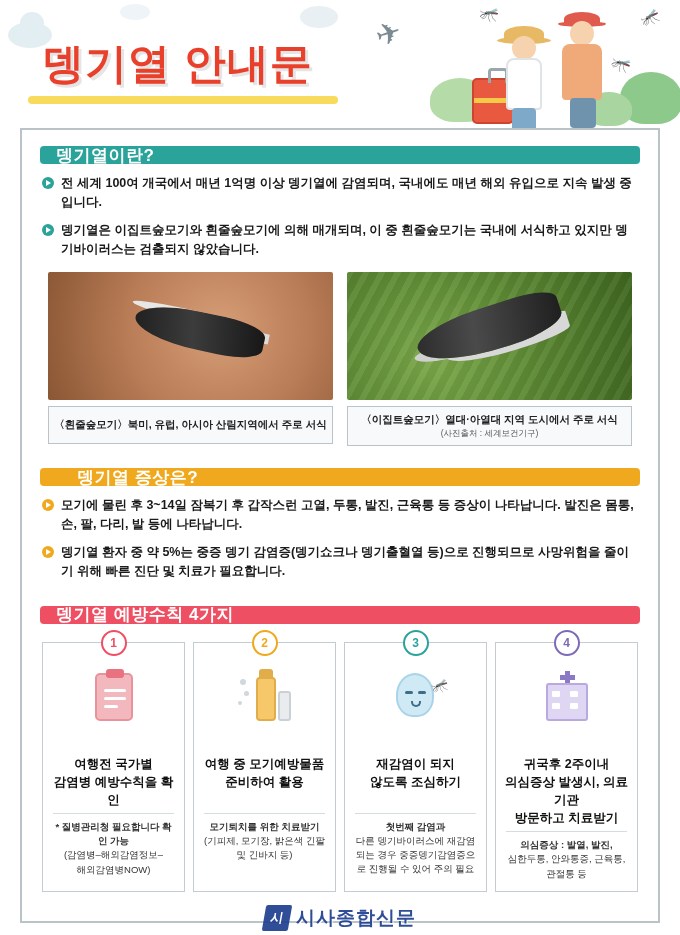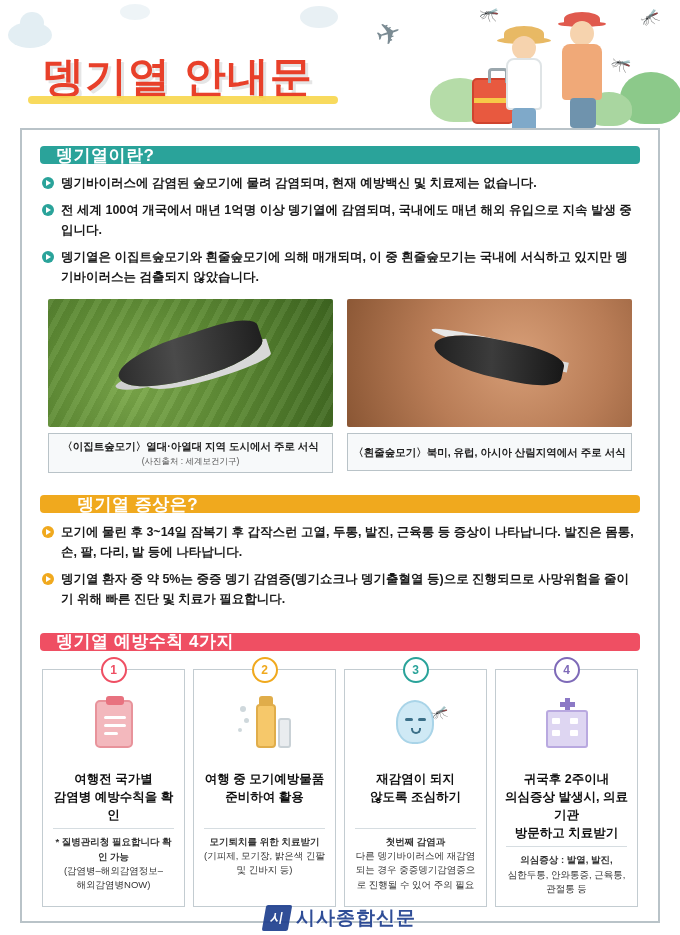--- a/index.html
+++ b/index.html
@@ -25,21 +25,21 @@
   }
   .cloud.c1 { left: 8px; top: 22px; width: 44px; height: 26px; }
   .cloud.c1:before {
     content: ""; position: absolute; left: 12px; top: -10px;
     width: 24px; height: 22px; background: #e3eef3; border-radius: 50%;
   }
   .cloud.c2 { left: 300px; top: 6px; width: 38px; height: 22px; background:#e8f0f4;}
   .cloud.c3 { left: 120px; top: 4px; width: 30px; height: 16px; background:#eef4f7;}
 
   .title-wrap {
-    position: absolute; left: 22px; top: 43px;
+    position: absolute; left: 22px; top: 30px;
     padding: 6px 26px 10px 20px;
   }
   .title-text {
     font-size: 42px;
     font-weight: bold;
     letter-spacing: 1px;
     color: #e8402a;
     -webkit-text-stroke: 5px #ffffff;
     paint-order: stroke fill;
     position: relative;
@@ -221,21 +221,21 @@
   .card.c2 .card-num { border-color: #f0a91e; color: #f0a91e; }
   .card.c3 .card-num { border-color: #2aa39a; color: #2aa39a; }
   .card.c4 .card-num { border-color: #7e6ab8; color: #7e6ab8; }
 
   .card-icon {
     height: 72px; display: flex; align-items: center; justify-content: center;
     margin-top: 4px;
   }
   .card-title {
     font-size: 12.5px; font-weight: bold; line-height: 1.45;
-    color: #111; margin-top: 10px; min-height: 54px;
+    color: #111; margin-top: 22px; min-height: 54px;
   }
   .card-divider { height: 1px; background: #d6dde1; margin: 4px 2px 6px 2px; }
   .card-body {
     font-size: 9.5px; line-height: 1.5; color: #333; text-align: center;
   }
   .card-body .lead { font-weight: bold; }
 
   
   .ic-clipboard { width: 38px; height: 48px; background: #f3b8bd; border-radius: 5px; position: relative; border: 2px solid #e8939b;}
   .ic-clipboard:before { content:""; position:absolute; left:9px; top:-6px; width:18px;height:9px;background:#e8727f;border-radius:3px;}
@@ -324,48 +324,42 @@
 </div>
 
 <div class="panel">
 
   <div class="sec-head teal">뎅기열이란?</div>
   <div class="bullets">
     <div class="bullet">
       <span class="dot teal">
           <span class="tri"></span>
         </span>
-      <span>뎅기바이러스에 감염된 숲모기에 물려 감염되며, 현재 예방백신 및 치료제는 없습니다.</span>
-    </div>
-    <div class="bullet">
-      <span class="dot teal">
-          <span class="tri"></span>
-        </span>
       <span>전 세계 100여 개국에서 매년 1억명 이상 뎅기열에 감염되며, 국내에도 매년 해외 유입으로 지속 발생 중입니다.</span>
     </div>
     <div class="bullet">
       <span class="dot teal">
           <span class="tri"></span>
         </span>
       <span>뎅기열은 이집트숲모기와 흰줄숲모기에 의해 매개되며, 이 중 흰줄숲모기는 국내에 서식하고 있지만 뎅기바이러스는 검출되지 않았습니다.</span>
     </div>
   </div>
 
   <div class="photos">
     <div class="photo-col">
+      <div class="photo albo"></div>
+      <div class="photo-cap">
+        <span>〈흰줄숲모기〉북미, 유럽, 아시아 산림지역에서 주로 서식</span>
+      </div>
+    </div>
+    <div class="photo-col">
       <div class="photo aedes"></div>
       <div class="photo-cap">
         <span>〈이집트숲모기〉열대·아열대 지역 도시에서 주로 서식</span>
         <span class="sub">(사진출처 : 세계보건기구)</span>
-      </div>
-    </div>
-    <div class="photo-col">
-      <div class="photo albo"></div>
-      <div class="photo-cap">
-        <span>〈흰줄숲모기〉북미, 유럽, 아시아 산림지역에서 주로 서식</span>
       </div>
     </div>
   </div>
 
   <div class="sec-head amber" style="margin-top:22px;">뎅기열 증상은?</div>
   <div class="bullets">
     <div class="bullet">
       <span class="dot amber">
           <span class="tri"></span>
         </span>

